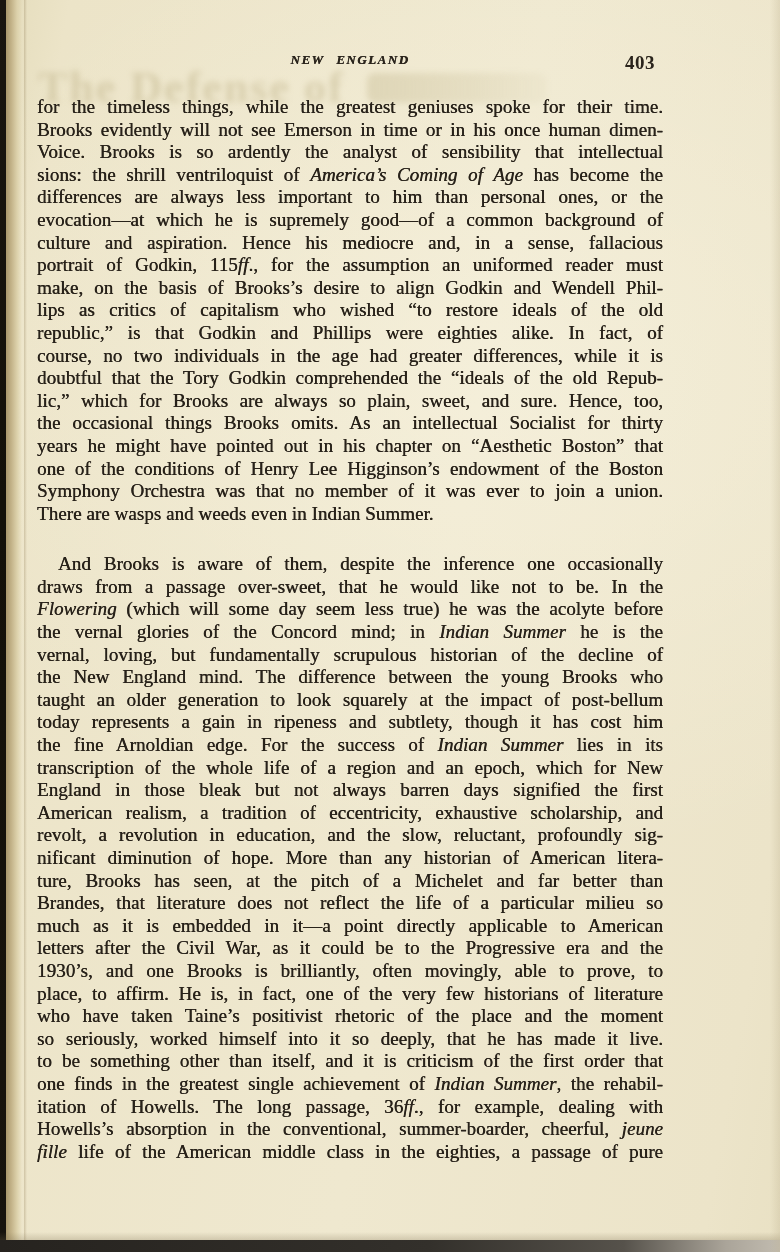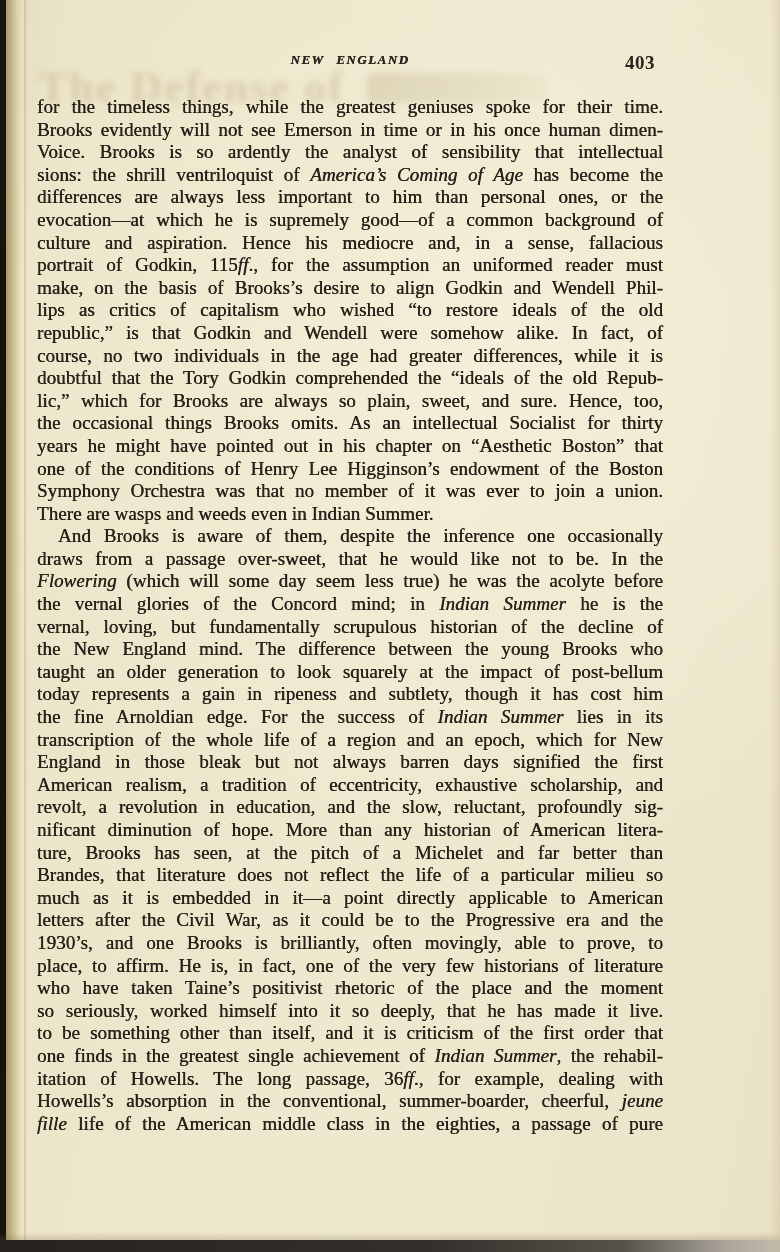--- a/index.html
+++ b/index.html
@@ -115,21 +115,21 @@
   }
   .paragraph { margin: 0; }
   .line {
     text-align: justify;
     text-align-last: justify;
     white-space: normal;
     height: 22.6px;
     overflow: visible;
   }
   .line.no-just { text-align-last: left; }
-  .line.indent { text-indent: 21px; }
+  .line.indent { text-indent: 21px; margin-top: 28px; }
   .it { font-style: italic; }
 </style>
 </head>
 <body>
 
 <div class="scan-page">
 
   <div class="ghost">
     <span>The Defense of</span>
     <span class="smear"></span>
@@ -145,21 +145,21 @@
         <div class="line"><span>for the timeless things, while the greatest geniuses spoke for their time.</span></div>
         <div class="line"><span>Brooks evidently will not see Emerson in time or in his once human dimen-</span></div>
         <div class="line"><span>Voice. Brooks is so ardently the analyst of sensibility that intellectual</span></div>
         <div class="line"><span>sions: the shrill ventriloquist of </span><span class="it">America’s Coming of Age</span><span> has become the</span></div>
         <div class="line"><span>differences are always less important to him than personal ones, or the</span></div>
         <div class="line"><span>evocation—at which he is supremely good—of a common background of</span></div>
         <div class="line"><span>culture and aspiration. Hence his mediocre and, in a sense, fallacious</span></div>
         <div class="line"><span>portrait of Godkin, 115</span><span class="it">ff</span><span>., for the assumption an uniformed reader must</span></div>
         <div class="line"><span>make, on the basis of Brooks’s desire to align Godkin and Wendell Phil-</span></div>
         <div class="line"><span>lips as critics of capitalism who wished “to restore ideals of the old</span></div>
-        <div class="line"><span>republic,” is that Godkin and Wendell were somehow alike. In fact, of</span></div>
+        <div class="line"><span>republic,” is that Godkin and Phillips were eighties alike. In fact, of</span></div>
         <div class="line"><span>course, no two individuals in the age had greater differences, while it is</span></div>
         <div class="line"><span>doubtful that the Tory Godkin comprehended the “ideals of the old Repub-</span></div>
         <div class="line"><span>lic,” which for Brooks are always so plain, sweet, and sure. Hence, too,</span></div>
         <div class="line"><span>the occasional things Brooks omits. As an intellectual Socialist for thirty</span></div>
         <div class="line"><span>years he might have pointed out in his chapter on “Aesthetic Boston” that</span></div>
         <div class="line"><span>one of the conditions of Henry Lee Higginson’s endowment of the Boston</span></div>
         <div class="line"><span>Symphony Orchestra was that no member of it was ever to join a union.</span></div>
         <div class="line no-just"><span>There are wasps and weeds even in Indian Summer.</span></div>
       </div>
       <div class="paragraph">

